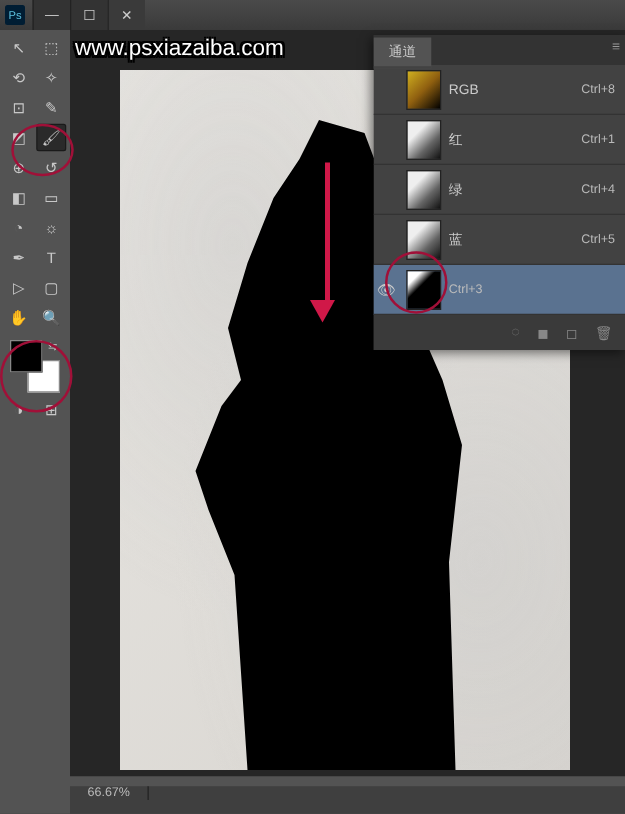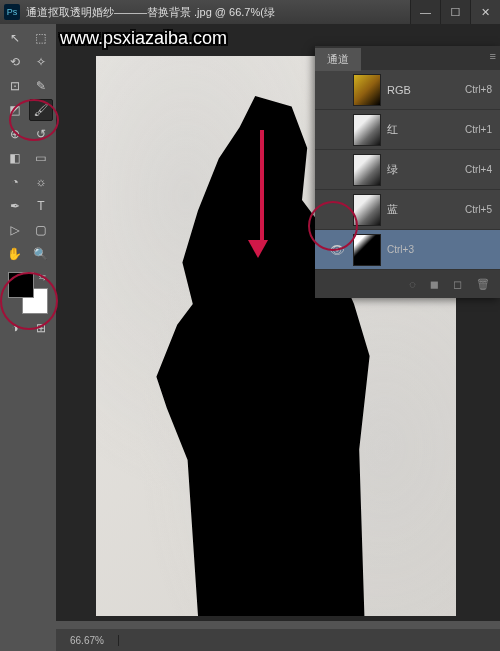--- a/index.html
+++ b/index.html
@@ -15,48 +15,47 @@
 .tool.sel{background:#2a2a2a;border-color:#1a1a1a}
 .colorswatch{width:42px;height:42px;position:relative;margin:6px 6px 2px 6px}
 .fg{position:absolute;width:26px;height:26px;background:#000;border:1px solid #888;top:0;left:0;z-index:2}
 .bg{position:absolute;width:26px;height:26px;background:#fff;border:1px solid #888;bottom:0;right:0}
 .swaparrow{position:absolute;top:0;right:2px;font-size:9px;color:#ccc}
 .canvas-area{position:absolute;left:56px;top:24px;right:0;bottom:30px;background:#262626;overflow:hidden}
 .canvas{position:absolute;left:40px;top:32px;width:360px;height:560px;background:linear-gradient(135deg,#e8e6e2,#d8d5d0);overflow:hidden}
 .silh{position:absolute;left:50px;top:40px;width:260px;height:520px;background:#000;clip-path:polygon(42% 0%,56% 2%,62% 10%,60% 20%,66% 24%,80% 40%,86% 50%,82% 68%,84% 100%,20% 100%,16% 70%,8% 60%,4% 54%,12% 44%,18% 40%,14% 32%,20% 22%,28% 12%,36% 6%)}
 .veil{position:absolute;left:0;top:0;width:100%;height:100%;background:radial-gradient(ellipse at 80% 70%,rgba(200,200,200,0.5),transparent 60%),radial-gradient(ellipse at 25% 25%,rgba(190,190,190,0.4),transparent 50%);opacity:0.8}
 .doc-tab{position:absolute;left:56px;top:24px;height:22px;background:#3a3a3a;border-bottom:1px solid #222;color:#bbb;font-size:10px;padding:4px 10px;white-space:nowrap;border-right:1px solid #222}
-.channels{position:absolute;right:0;top:46px;width:185px;background:#424242;color:#ccc;box-shadow:-2px 2px 8px rgba(0,0,0,0.5);z-index:20}
+.channels{position:absolute;right:0;top:28px;width:201px;background:#424242;color:#ccc;box-shadow:-2px 2px 8px rgba(0,0,0,0.5);z-index:20}
 .panel-tab{background:#535353;padding:4px 12px;font-size:11px;display:inline-block;border-bottom:2px solid #424242;position:relative;top:2px}
 .panel-menu{position:absolute;right:4px;top:4px;color:#999;font-size:11px}
-.ch-row{display:flex;align-items:center;height:40px;border-bottom:1px solid #333;padding:2px 8px 2px 12px}
+.ch-row{display:flex;align-items:center;height:40px;border-bottom:1px solid #333;padding:2px 8px 2px 0}
 .ch-row.sel{background:#5a7290}
 .ch-eye{width:20px;font-size:12px;display:flex;justify-content:center}
 .ch-thumb{width:28px;height:32px;background:#888;border:1px solid #222;margin:0 6px;background-size:cover}
 .ch-thumb.rgb{background:linear-gradient(135deg,#d0b020,#906010,#000)}
 .ch-thumb.r,.ch-thumb.g,.ch-thumb.b{background:linear-gradient(135deg,#eee 30%,#666,#111)}
 .ch-thumb.gc{background:linear-gradient(135deg,#fff 20%,#000 40%,#000)}
 .ch-name{flex:1;font-size:11px}
 .ch-key{font-size:10px;color:#bbb}
 .panel-foot{height:28px;background:#3a3a3a;display:flex;justify-content:flex-end;align-items:center;gap:14px;padding:0 10px}
 .panel-foot span{color:#888;font-size:11px}
-.statusbar{position:absolute;left:56px;bottom:0;right:0;height:22px;background:#3f3f3f;color:#bbb;font-size:10px;display:flex;align-items:center}
+.statusbar{position:absolute;left:56px;bottom:0;right:0;height:22px;background:#3f3f3f;color:#bbb;font-size:10px;display:flex;align-items:flex-start}
 .statusbar .seg{padding:0 14px;border-right:1px solid #222}
 .circle-ann{position:absolute;border:2px solid #a01038;border-radius:50%;pointer-events:none;z-index:30}
 .arrow-ann{position:absolute;z-index:30;pointer-events:none}
 .arrow-ann .shaft{width:4px;height:110px;background:#d01848;margin:0 auto}
 .arrow-ann .head{width:0;height:0;border-left:10px solid transparent;border-right:10px solid transparent;border-top:18px solid #d01848;margin-left:-8px}
 .watermark{position:absolute;left:60px;top:28px;color:#fff;font-size:18px;font-weight:normal;z-index:25;text-shadow:2px 2px 0 #000,-2px -2px 0 #000,2px -2px 0 #000,-2px 2px 0 #000,0 2px 0 #000,2px 0 0 #000,0 -2px 0 #000,-2px 0 0 #000}
 </style>
 </head>
 <body>
 
 <div class="titlebar">
   <div class="ps-logo">Ps</div>
-  <div class="titlebar-text">通道抠取透明婚纱———替换背景 .jpg @ 66.7%(绿</div>
   <div class="winbtns">
     <div class="winbtn">—</div>
     <div class="winbtn">☐</div>
     <div class="winbtn close">✕</div>
   </div>
 </div>
 
 <div class="toolbox" id="toolbox">
 <div class="tool" style="font-size: 12px;">↖</div>
     <div class="tool" style="font-size: 12px;">⬚</div>

